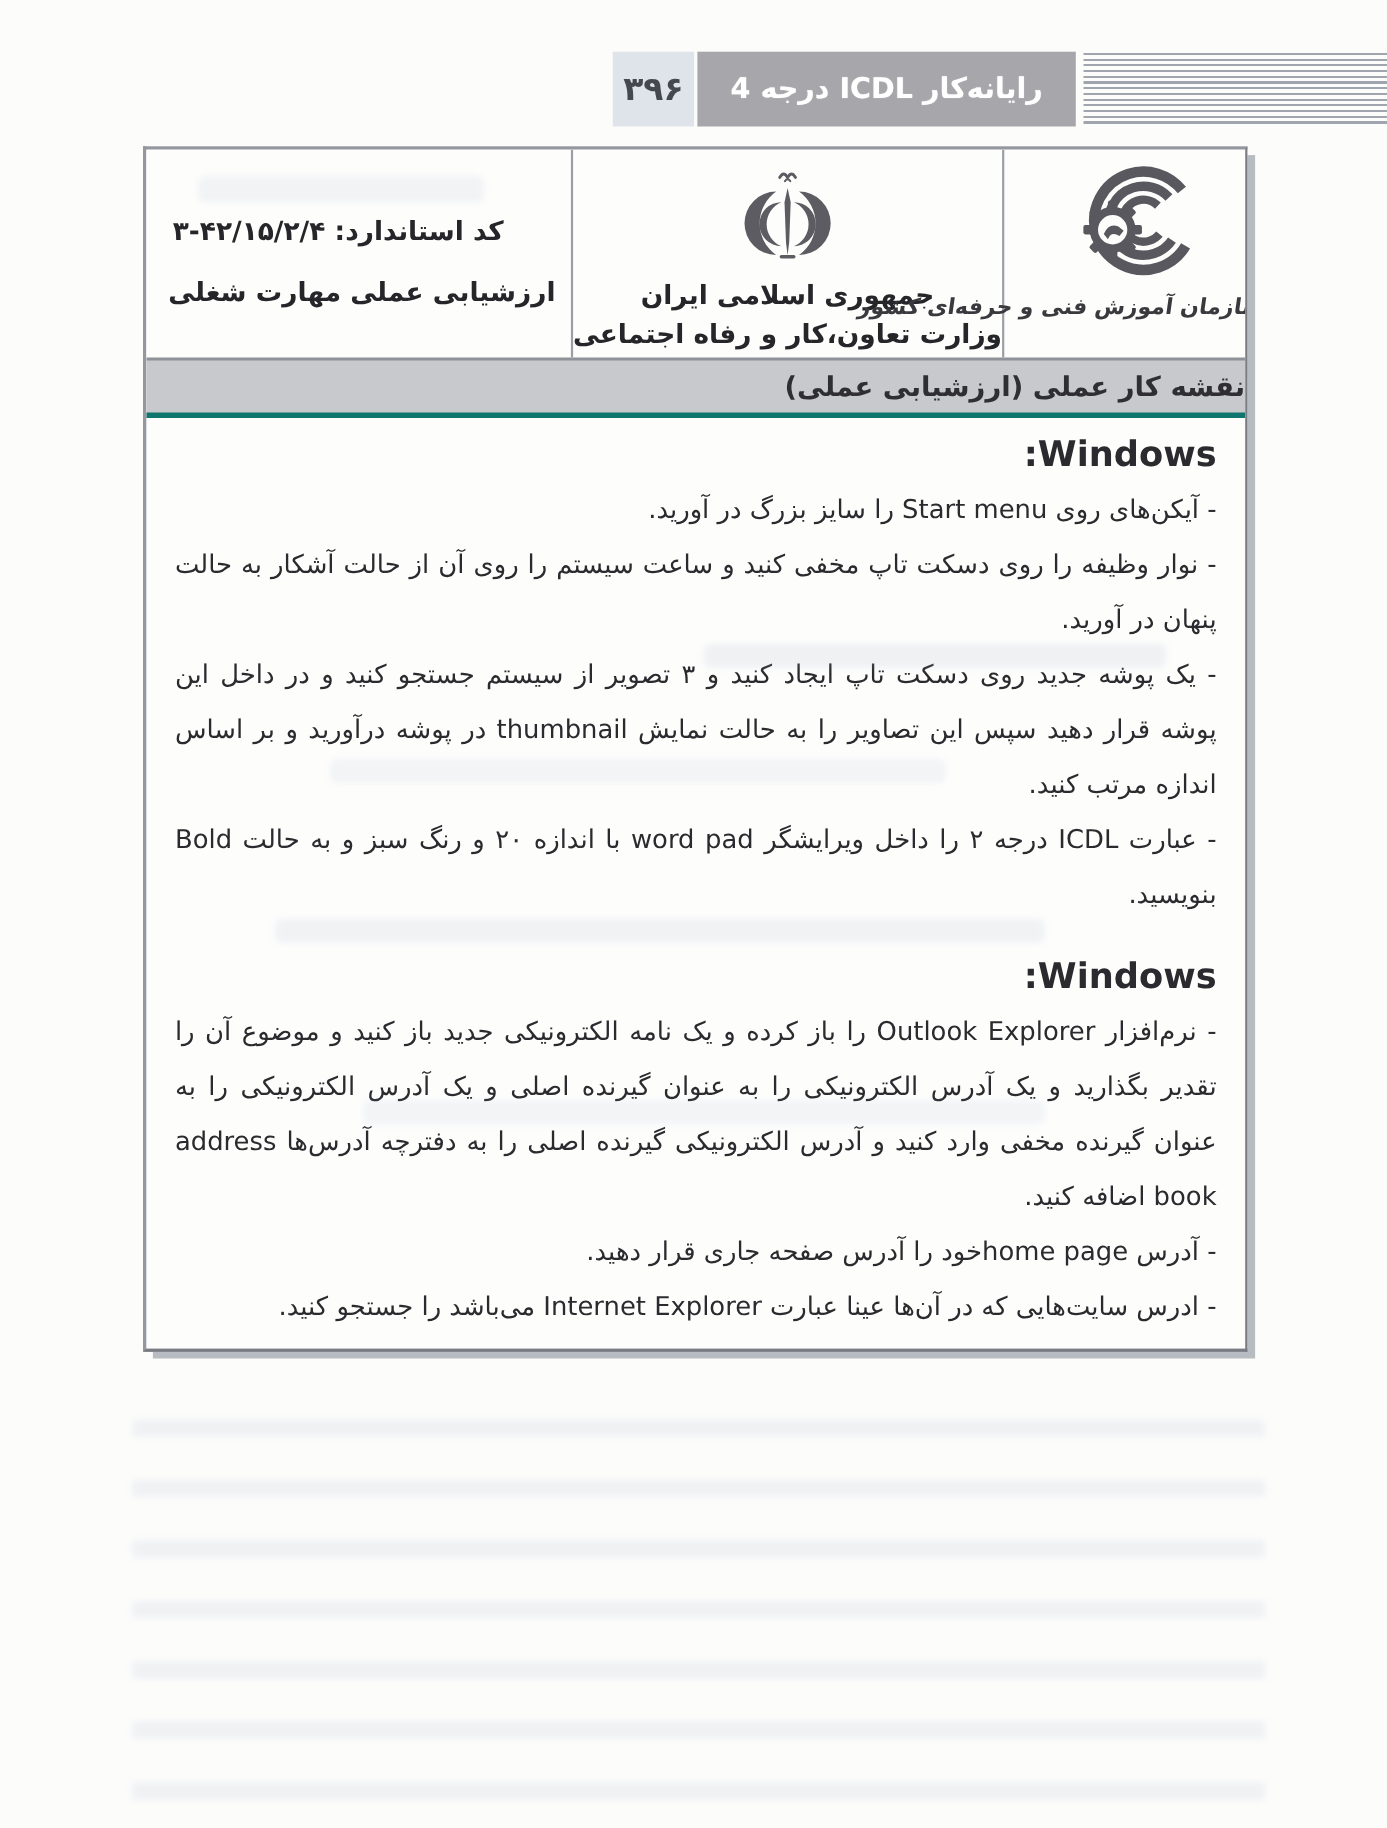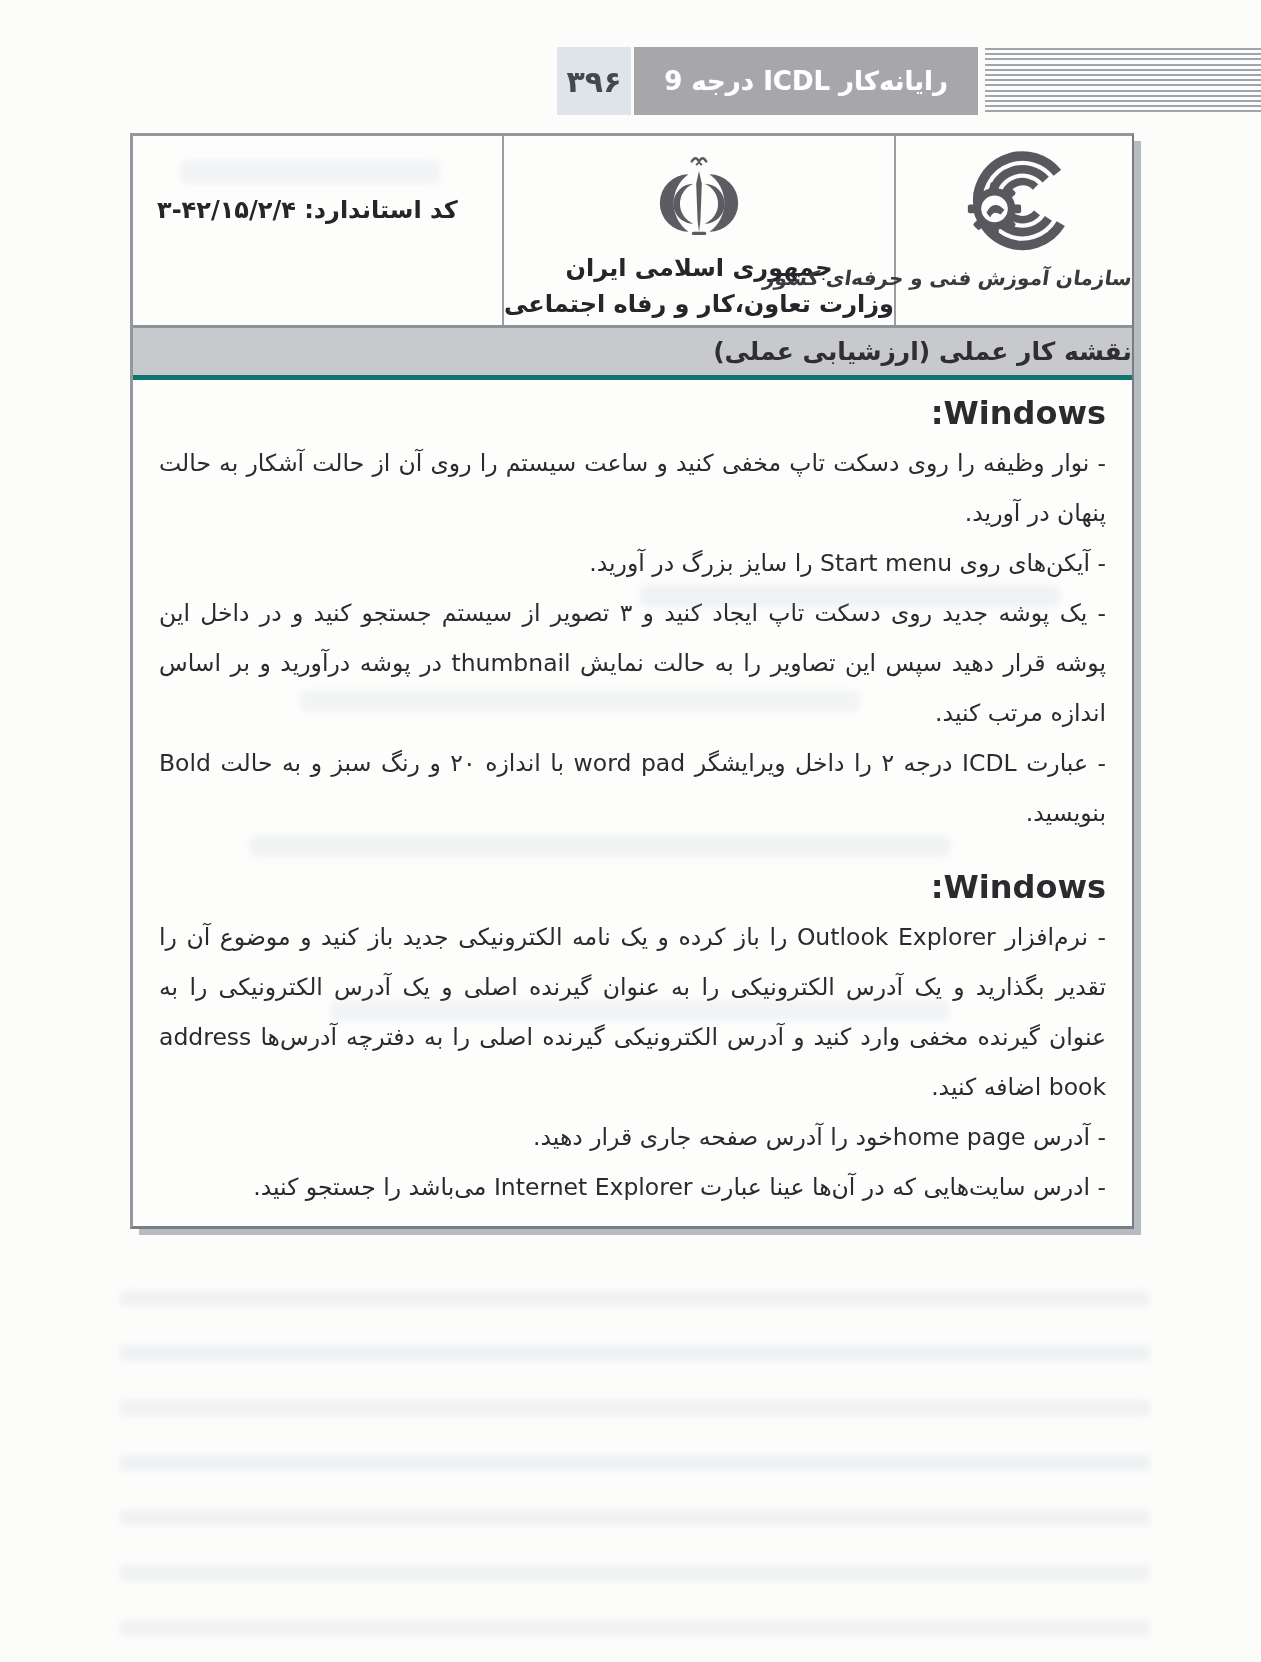--- a/index.html
+++ b/index.html
@@ -97,30 +97,31 @@
 
   svg { display:inline-block; vertical-align:top; }
 </style>
 </head>
 <body>
 
 <div class="page">
 
   <div class="page-number-box">۳۹۶</div>
   <div class="banner">
-    <span>رایانه‌کار ICDL درجه 9</span>
+    <span>رایانه‌کار ICDL درجه 4</span>
   </div>
   <div class="stripes"></div>
 
   <section class="main-box">
 
     <div class="box-header">
 
       <div class="cell cell-left">
         <div class="std-line"><span>کد استاندارد:</span> <bdo dir="ltr">۳-۴۲/۱۵/۲/۴</bdo></div>
+        <div class="std-line">ارزشیابی عملی مهارت شغلی</div>
       </div>
 
       <div class="cell cell-center">
         <svg class="emblem" width="80" height="104" viewBox="0 0 100 118">
           <g fill="#5c5c62">
             <path d="M37 28 A44 44 0 0 0 37 100 A35 35 0 0 1 37 28 Z"></path>
             <path d="M63 28 A44 44 0 0 1 63 100 A35 35 0 0 0 63 28 Z"></path>
             <path d="M43 40 A27 27 0 0 0 43 90 A21 21 0 0 1 43 40 Z"></path>
             <path d="M57 40 A27 27 0 0 1 57 90 A21 21 0 0 0 57 40 Z"></path>
             <path d="M50 24 L53.5 40 L51.8 86 L50 100 L48.2 86 L46.5 40 Z"></path>
@@ -160,22 +161,22 @@
       </div>
 
     </div>
 
     <div class="title-bar">
       <span>نقشه کار عملی (ارزشیابی عملی)</span>
     </div>
 
     <div class="box-body">
       <h3 class="sec-heading">Windows:</h3>
+      <p class="task">- آیکن‌های روی Start menu را سایز بزرگ در آورید.</p>
       <p class="task">- نوار وظیفه را روی دسکت تاپ مخفی کنید و ساعت سیستم را روی آن از حالت آشکار به حالت پنهان در آورید.</p>
-      <p class="task">- آیکن‌های روی Start menu را سایز بزرگ در آورید.</p>
       <p class="task">- یک پوشه جدید روی دسکت تاپ ایجاد کنید و ۳ تصویر از سیستم جستجو کنید و در داخل این پوشه قرار دهید سپس این تصاویر را به حالت نمایش thumbnail در پوشه درآورید و بر اساس اندازه مرتب کنید.</p>
       <p class="task">- عبارت ICDL درجه ۲ را داخل ویرایشگر word pad با اندازه ۲۰ و رنگ سبز و به حالت Bold بنویسید.</p>
 
       <h3 class="sec-heading internet">Windows:</h3>
       <p class="task">- نرم‌افزار Outlook Explorer را باز کرده و یک نامه الکترونیکی جدید باز کنید و موضوع آن را تقدیر بگذارید و یک آدرس الکترونیکی را به عنوان گیرنده اصلی و یک آدرس الکترونیکی را به عنوان گیرنده مخفی وارد کنید و آدرس الکترونیکی گیرنده اصلی را به دفترچه آدرس‌ها address book اضافه کنید.</p>
       <p class="task">- آدرس home pageخود را آدرس صفحه جاری قرار دهید.</p>
       <p class="task">- ادرس سایت‌هایی که در آن‌ها عینا عبارت Internet Explorer می‌باشد را جستجو کنید.</p>
     </div>
 
   </section>

